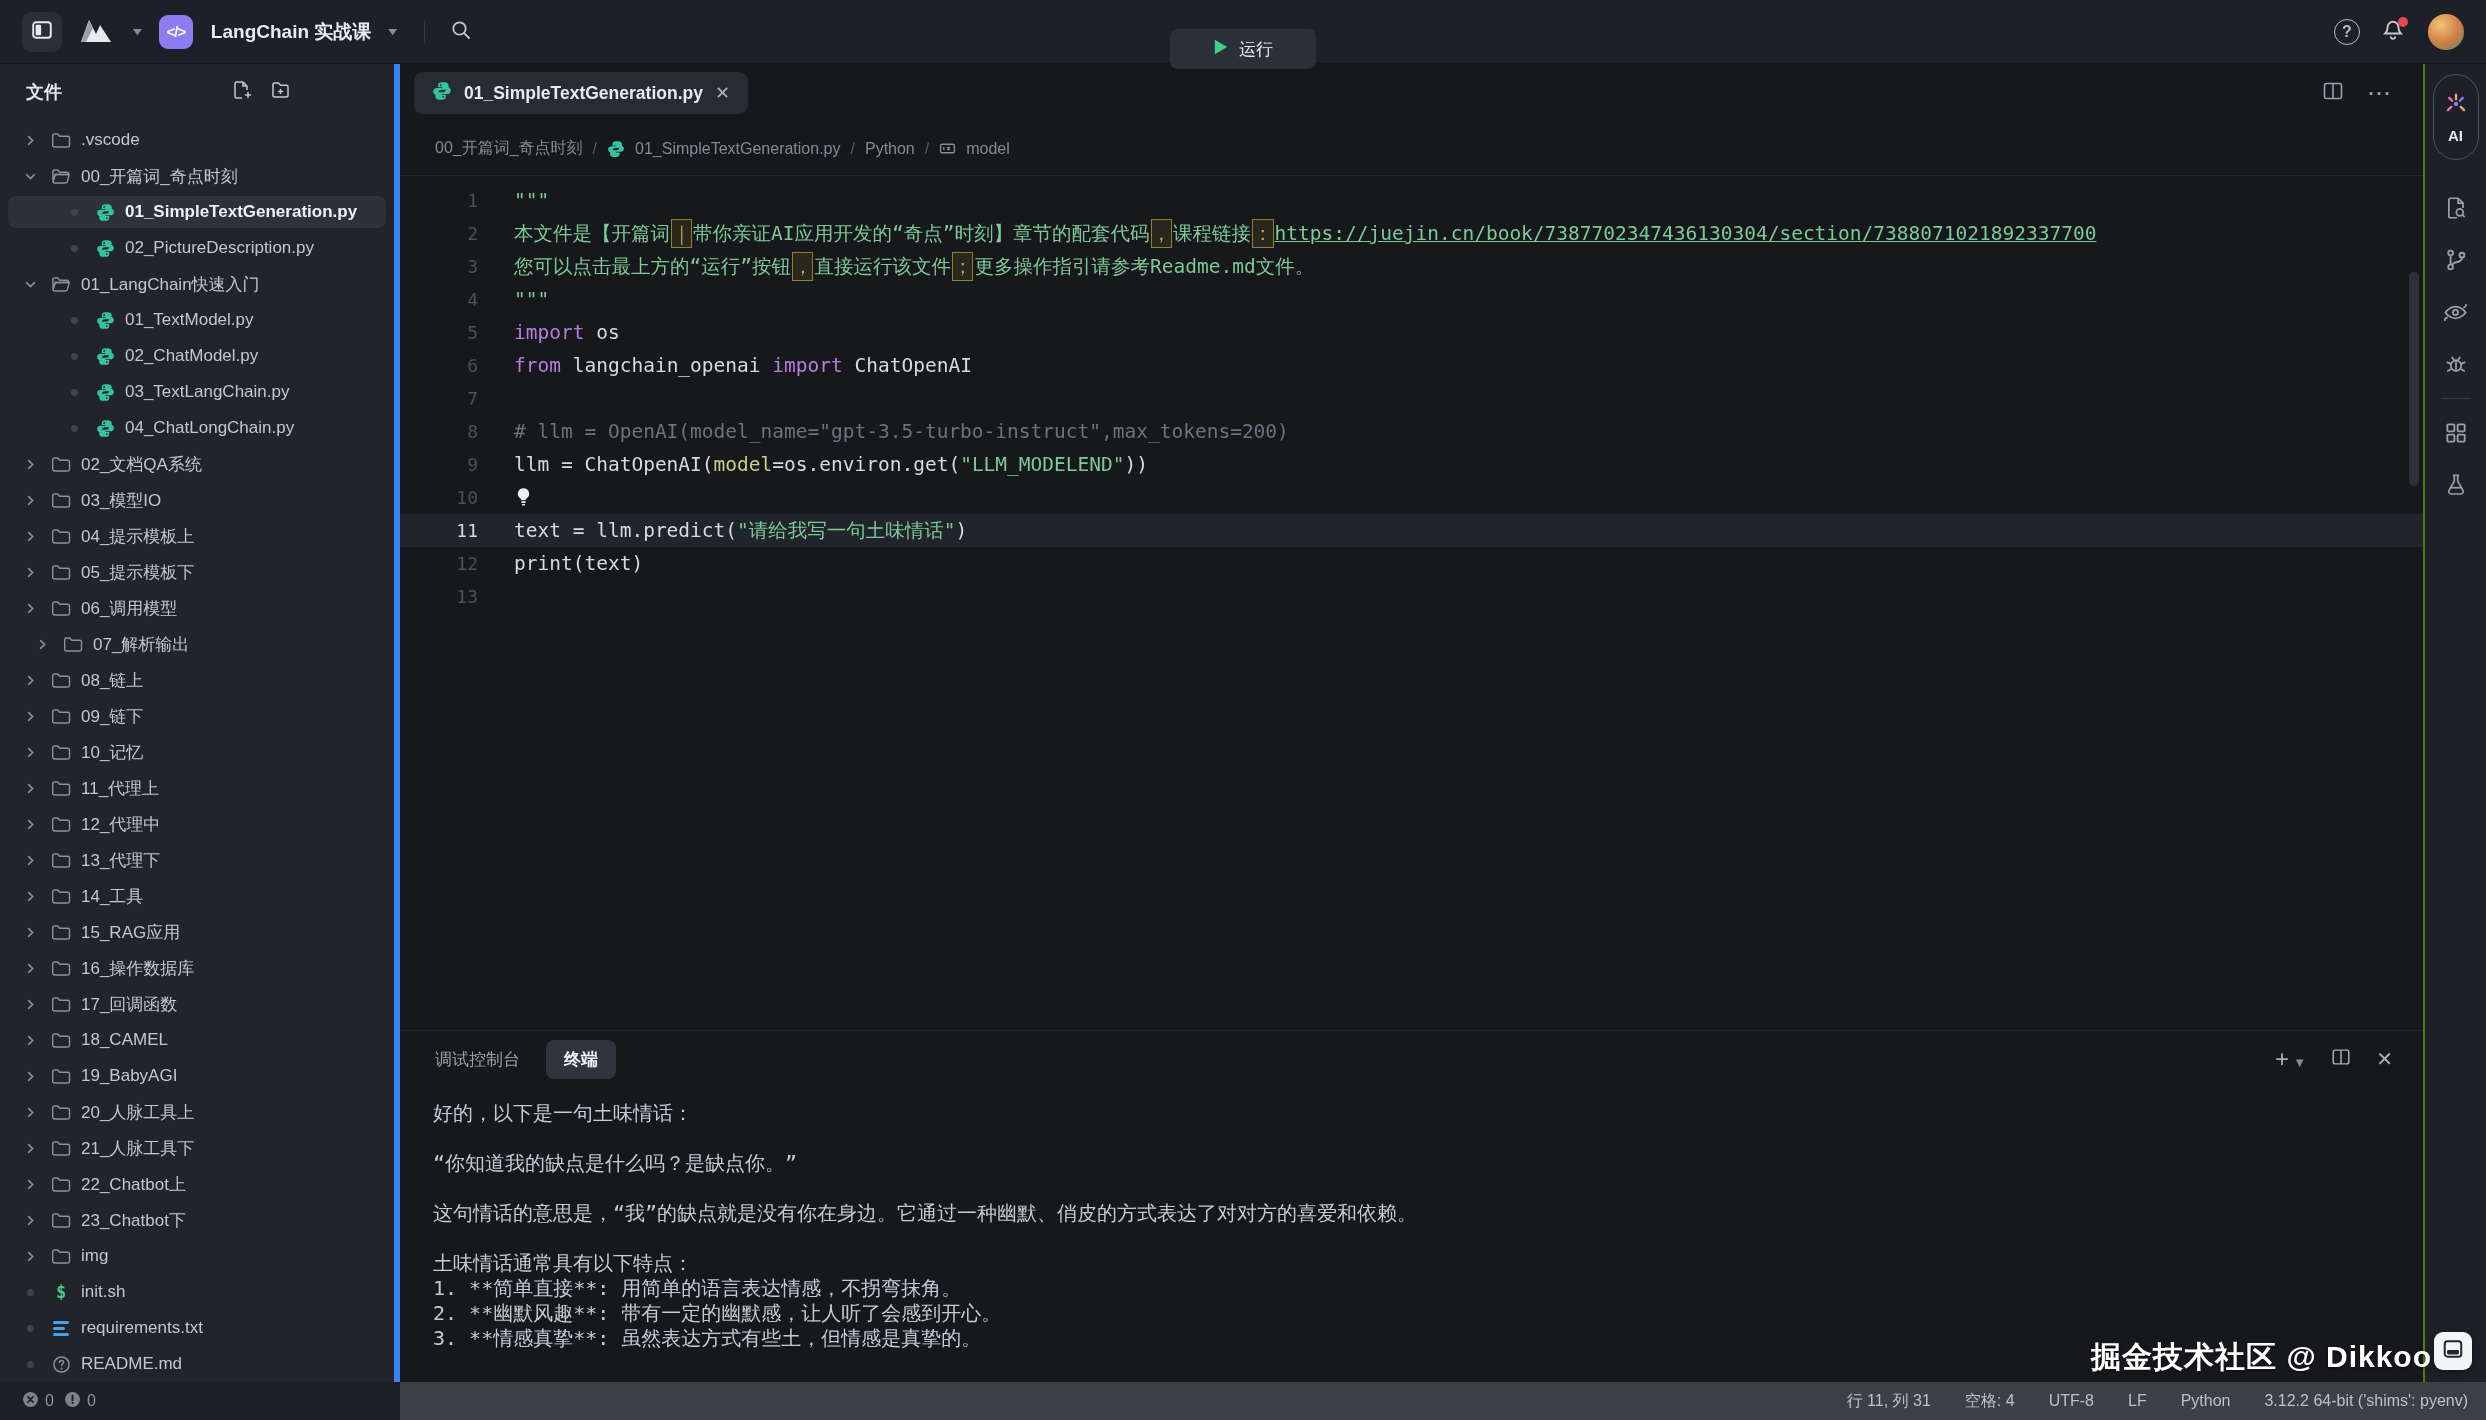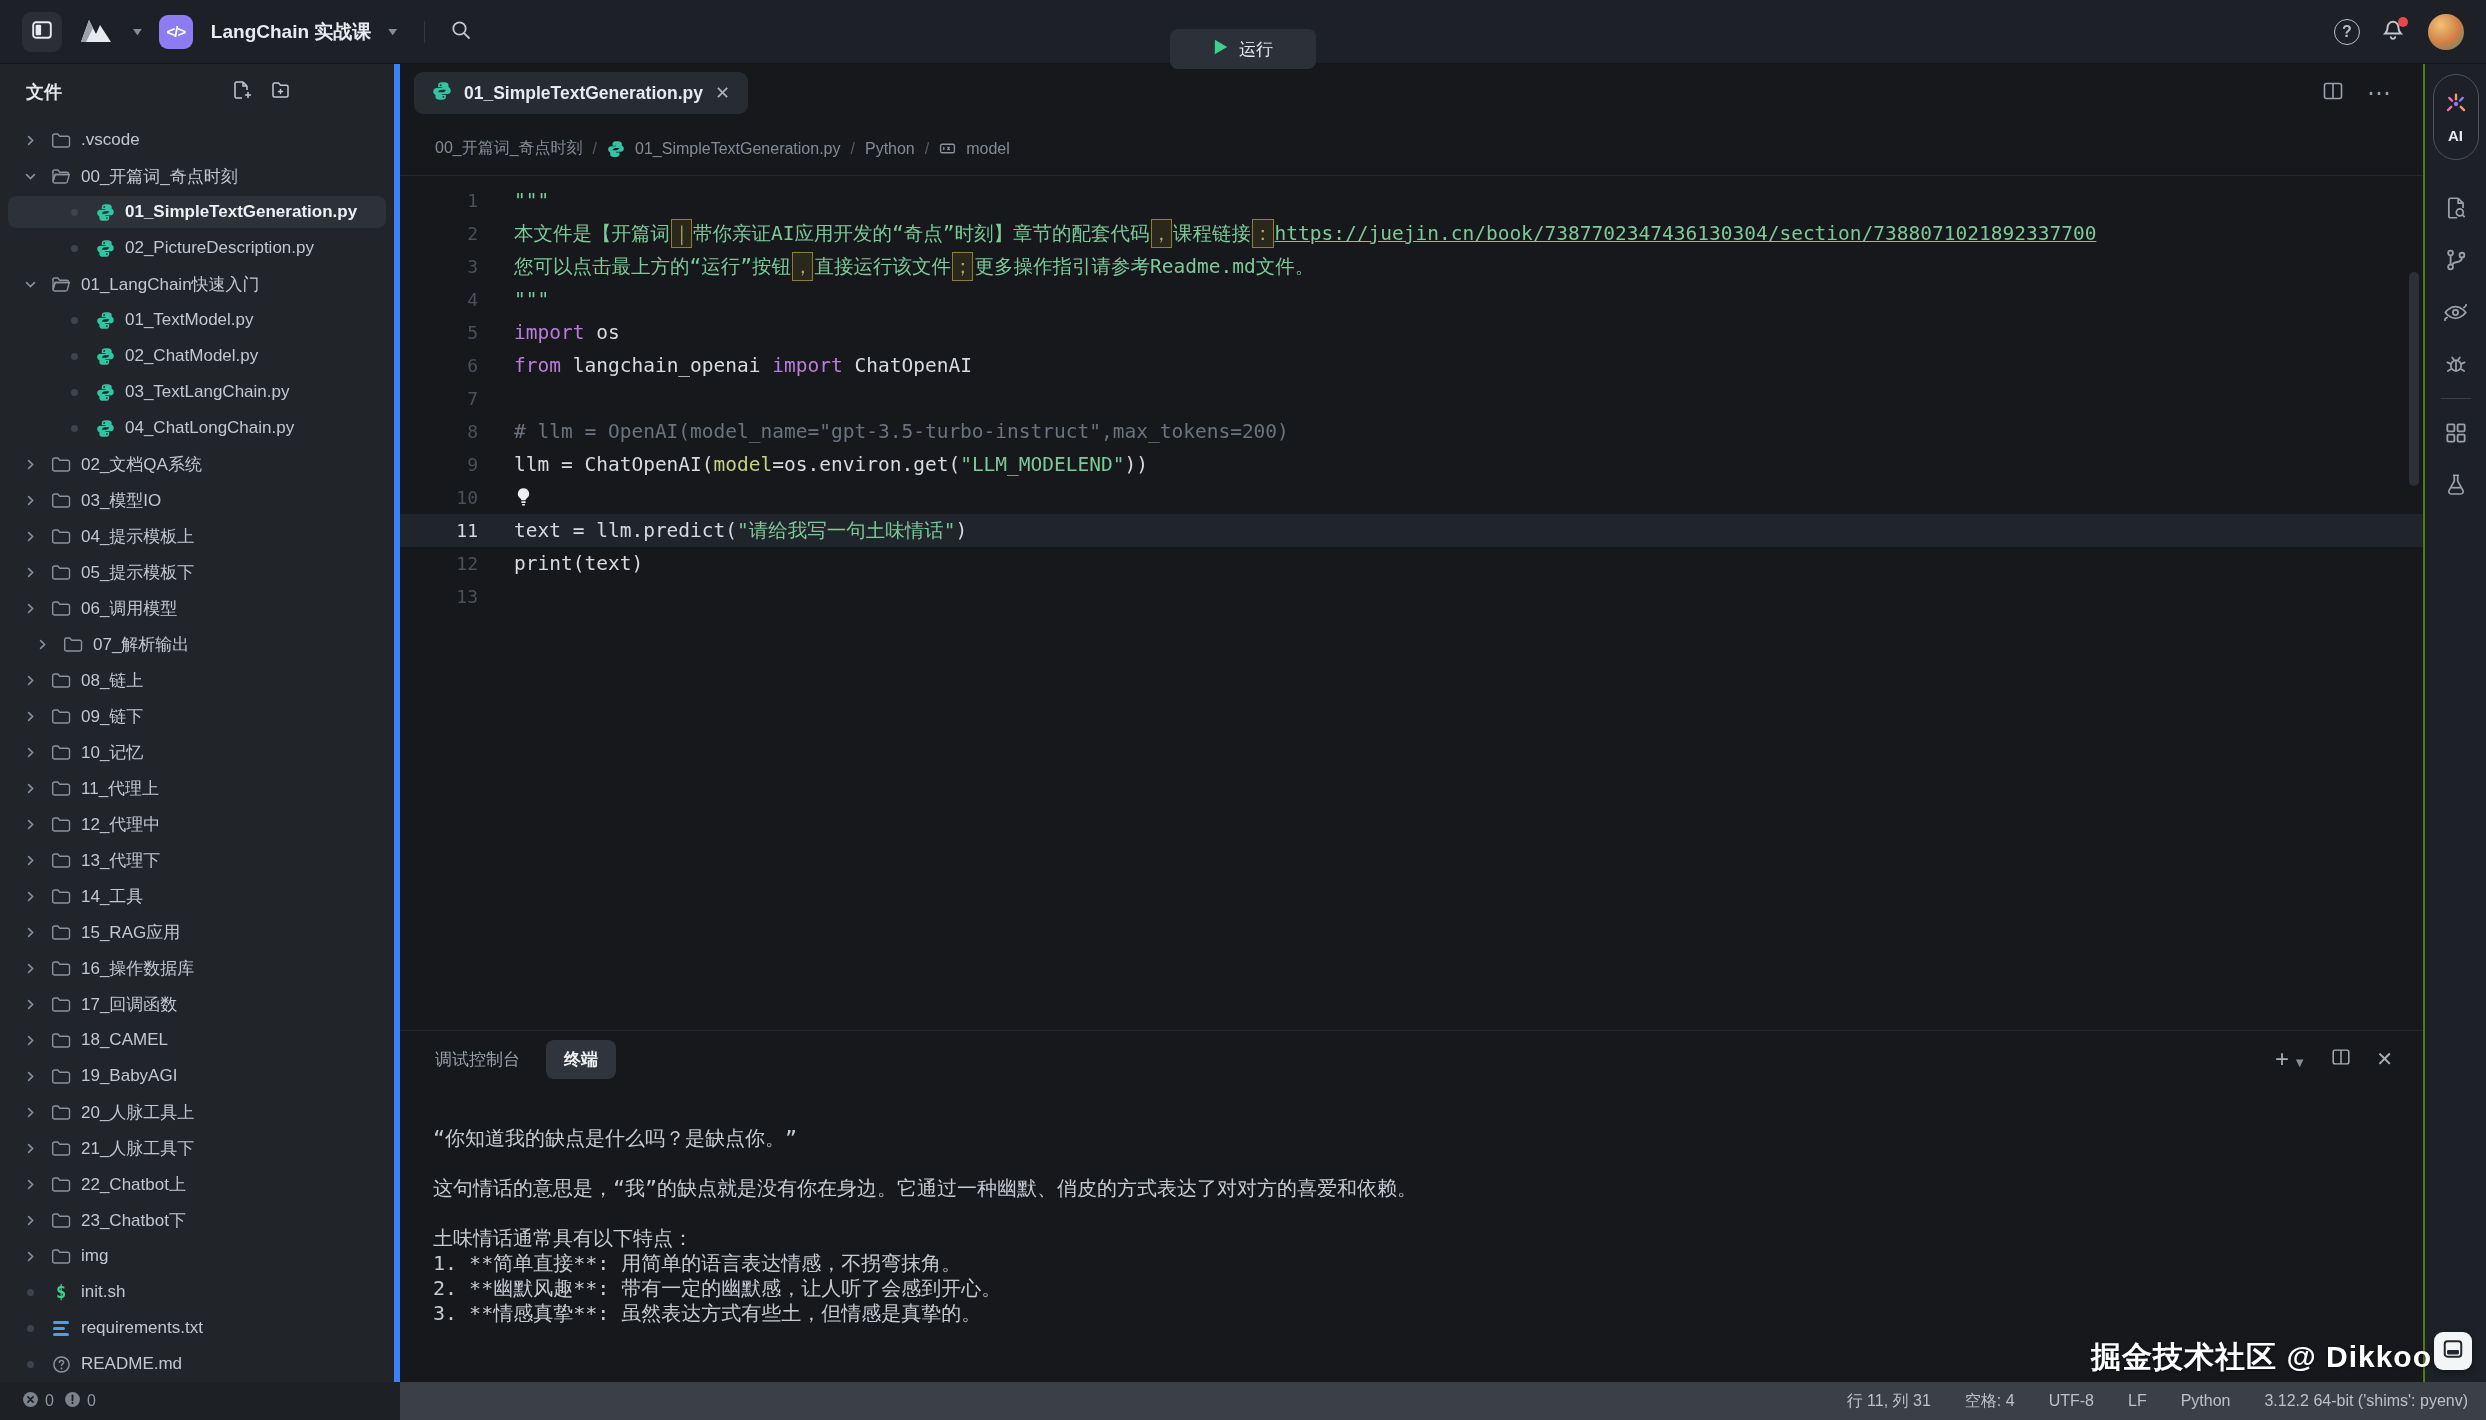--- a/index.html
+++ b/index.html
@@ -745,20 +745,21 @@
             <span>
               <svg width="22" height="22" viewBox="0 0 24 24" fill="none" stroke="#aab0b8" stroke-width="1.6">
                   <rect x="3.5" y="4.5" width="17" height="15" rx="2"></rect>
                   <path d="M12 4.5v15"></path>
                 </svg>
             </span>
             <span class="panel-close">✕</span>
           </div>
         </div>
         <div id="terminal-output">
+            <div class="term-line">好的，以下是一句土味情话：</div>
             <div class="term-line"></div>
             <div class="term-line">“你知道我的缺点是什么吗？是缺点你。”</div>
             <div class="term-line"></div>
             <div class="term-line">这句情话的意思是，“我”的缺点就是没有你在身边。它通过一种幽默、俏皮的方式表达了对对方的喜爱和依赖。</div>
             <div class="term-line"></div>
             <div class="term-line">土味情话通常具有以下特点：</div>
             <div class="term-line">1. **简单直接**: 用简单的语言表达情感，不拐弯抹角。</div>
             <div class="term-line">2. **幽默风趣**: 带有一定的幽默感，让人听了会感到开心。</div>
             <div class="term-line">3. **情感真挚**: 虽然表达方式有些土，但情感是真挚的。</div>
           </div>

